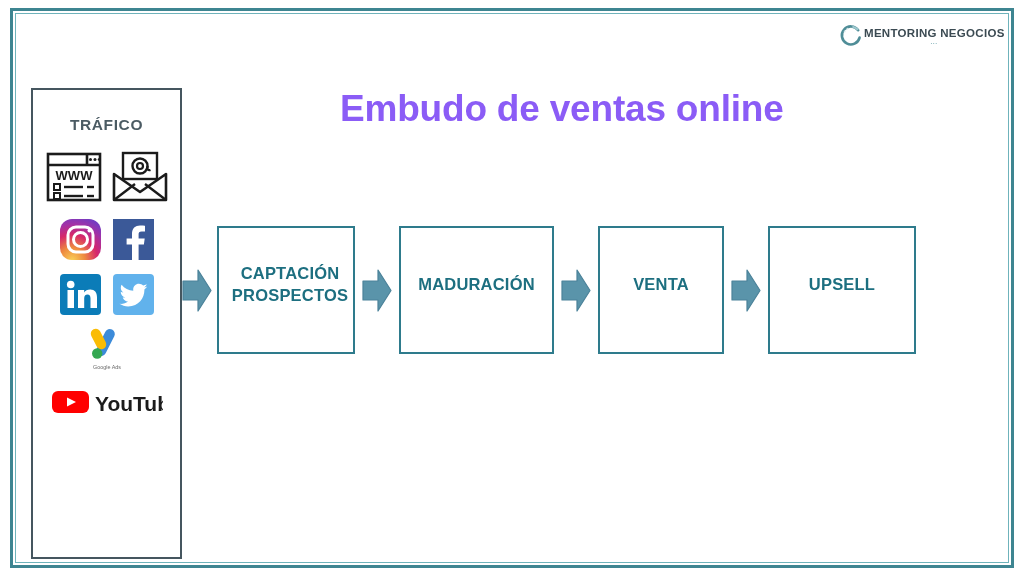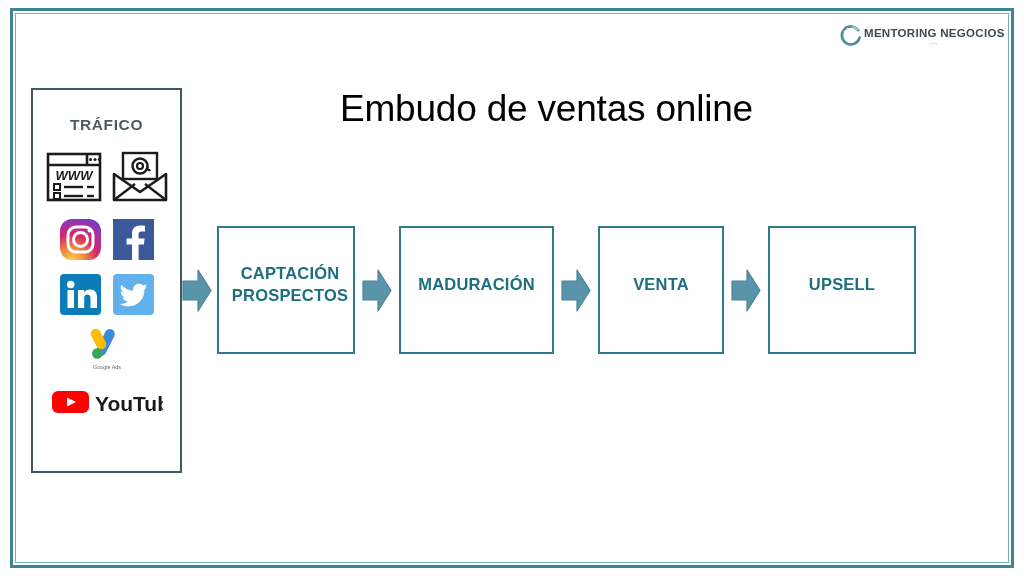--- a/index.html
+++ b/index.html
@@ -43,46 +43,46 @@
   }
   .logo-sub{
     font-size:4px;color:#7fb0b8;letter-spacing:1px;margin-top:2px;
   }
 
   
   .title{
     position:absolute;
     left:340px;top:88px;
     width:500px;
-    font-size:37px;font-weight:normal;
-    color:#000000;
+    font-size:37px;font-weight:bold;
+    color:#8b5cf6;
     letter-spacing:-0.2px;
     white-space:nowrap;
   }
 
   
   .traffic-panel{
     position:absolute;
     left:31px;top:88px;
-    width:151px;height:385px;
+    width:151px;height:471px;
     border:2.5px solid #45565f;
     background:#ffffff;
     box-sizing:border-box;
     display:flex;flex-direction:column;align-items:center;
   }
   .traffic-title{
     margin-top:26px;
     font-size:15.5px;font-weight:bold;
     color:#4b5b63;letter-spacing:0.6px;
   }
   .icon-row{
     display:flex;justify-content:center;align-items:center;
     width:100%;
   }
-  .row-1{margin-top:14px;gap:8px;font-style:italic;}
+  .row-1{margin-top:14px;gap:8px;}
   .row-2{margin-top:12px;gap:10px;}
   .row-3{margin-top:12px;gap:10px;}
   .row-4{margin-top:10px;}
   .row-5{margin-top:16px;}
 
   .ico{display:block;}
 
   
   .flow{
     position:absolute;

